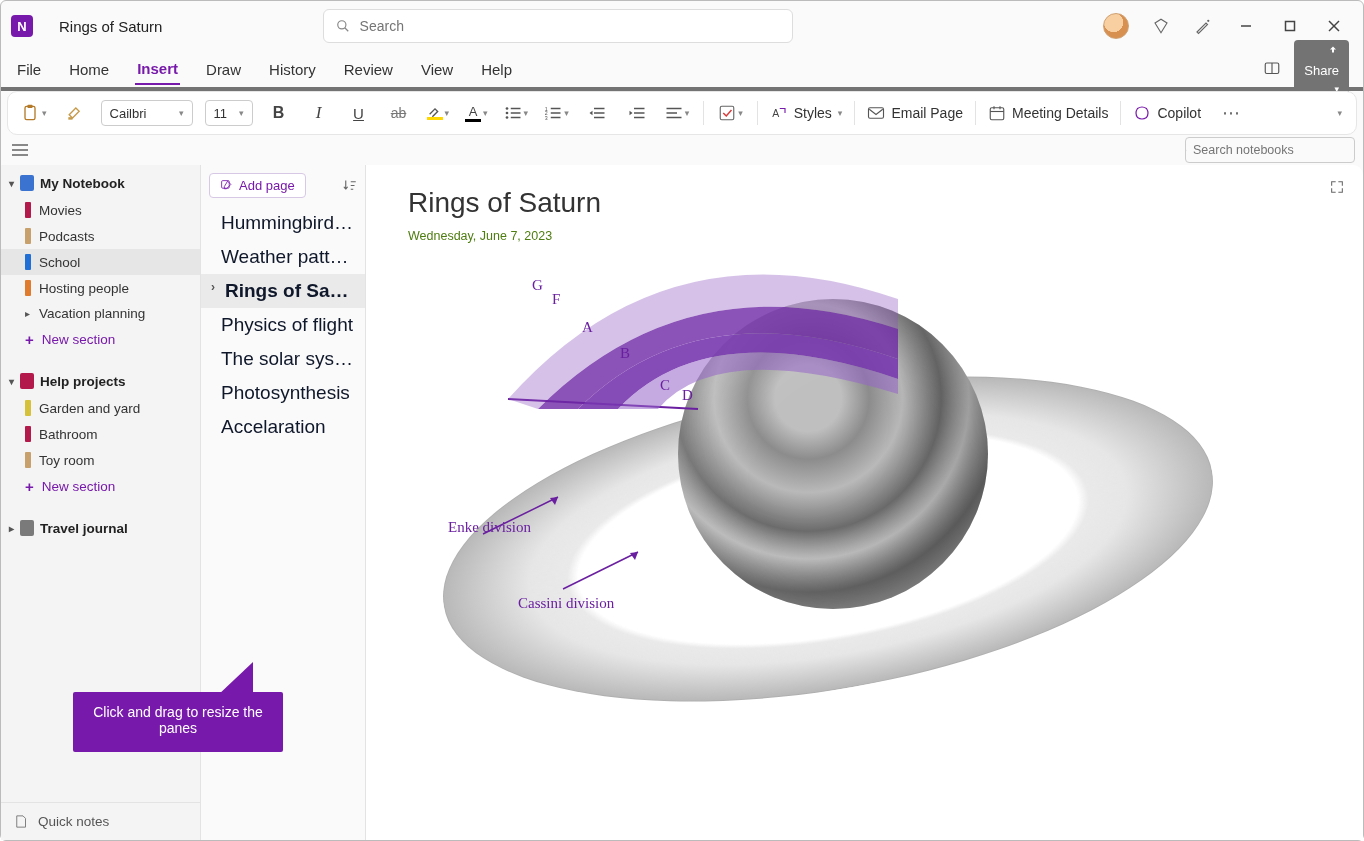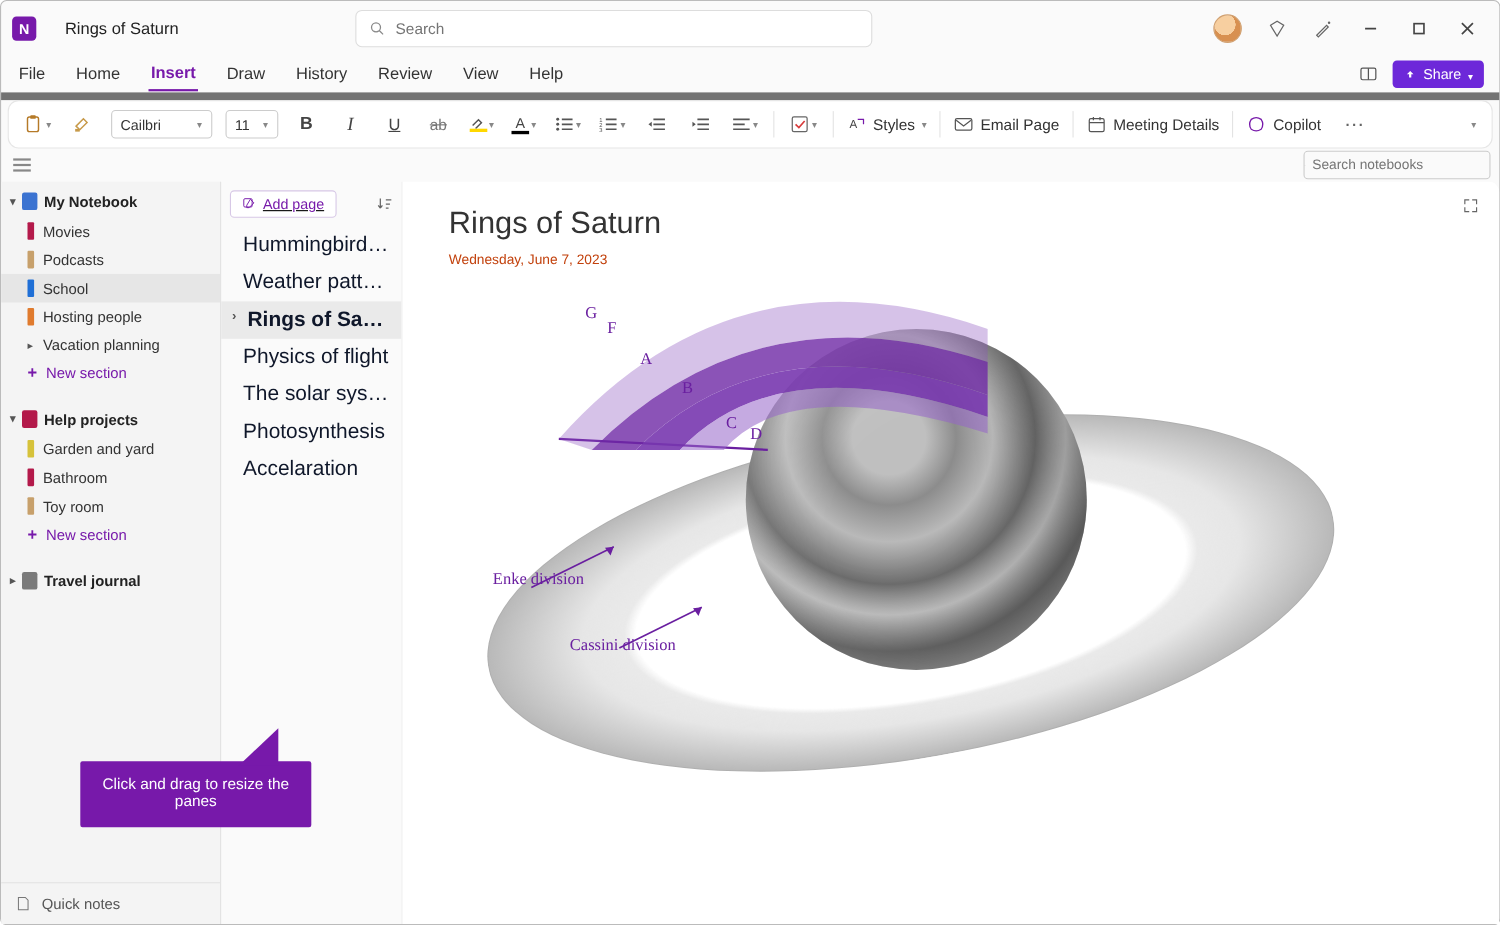--- a/index.html
+++ b/index.html
@@ -12,25 +12,25 @@
 .doc-title { font-size: 15px; color: #222; padding-left: 16px; }
 .search-wrap { margin-left: auto; margin-right: auto; width: 470px; }
 .search { width: 100%; height: 34px; border: 1px solid #ddd; border-radius: 6px; background: #fff; display: flex; align-items: center; padding: 0 12px; gap: 10px; color: #888; }
 .search input { flex: 1; border: none; outline: none; font-size: 14px; background: transparent; }
 .title-right { margin-left: auto; display: flex; align-items: center; gap: 22px; padding-right: 8px; }
 .avatar { width: 26px; height: 26px; border-radius: 50%; background: radial-gradient(circle at 40% 35%, #f7cfa0 0 45%, #d89050 46% 100%); border: 1px solid #d0a070; }
 .ticon { width: 20px; height: 20px; color: #555; display: inline-flex; align-items: center; justify-content: center; }
 .winbtn { width: 22px; height: 22px; display: inline-flex; align-items: center; justify-content: center; color: #444; }
 
 
-.menutabs { height: 40px; display: flex; align-items: center; gap: 24px; padding: 0 14px; border-bottom: 7px solid #737373; }
+.menutabs { height: 40px; display: flex; align-items: center; gap: 24px; padding: 0 14px; border-bottom: 4px solid #737373; }
 .menutabs .tab { font-size: 15px; color: #333; cursor: pointer; padding: 6px 2px; }
 .menutabs .tab.active { color: #7719aa; border-bottom: 2px solid #7719aa; font-weight: 600; }
 .tabs-right { margin-left: auto; display: flex; align-items: center; gap: 12px; }
-.share-btn { background: #6d28d9; color: #fff; border: none; border-radius: 4px; padding: 5px 10px; font-size: 13px; display: flex; align-items: flex-end; gap: 6px; }
+.share-btn { background: #737373; color: #fff; border: none; border-radius: 4px; padding: 5px 10px; font-size: 13px; display: flex; align-items: flex-end; gap: 6px; flex-direction: column; }
 
 
 .ribbon { height: 44px; display: flex; align-items: center; gap: 12px; padding: 0 10px; background: #fff; border: 1px solid #e6e6e6; border-radius: 10px; margin: 0 6px; }
 .ribbon .sel { border: 1px solid #ccc; border-radius: 4px; background: #fff; height: 26px; display: flex; align-items: center; padding: 0 8px; gap: 6px; font-size: 13px; color: #333; }
 .ribbon .btn { width: 28px; height: 28px; display: flex; align-items: center; justify-content: center; color: #444; }
 .ribbon .btn.split { width: auto; padding: 0 2px; gap: 2px; }
 .ribbon .grp { display: flex; align-items: center; gap: 6px; font-size: 14px; color: #333; }
 .chev { font-size: 9px; color: #888; }
 .underline-yellow { border-bottom: 3px solid #ffd800; display: inline-block; width: 16px; }
 .underline-black  { border-bottom: 3px solid #000; display: inline-block; width: 16px; text-align: center; }
@@ -55,32 +55,32 @@
 .tabcolor { width: 6px; height: 16px; border-radius: 1px; }
 .addrow { color: #7719aa; display: flex; align-items: center; gap: 8px; padding: 5px 8px 5px 24px; }
 .quick { border-top: 1px solid #e3e3e3; padding: 10px 12px; display: flex; align-items: center; gap: 10px; color: #555; }
 
 
 .tooltip { position: absolute; left: 72px; bottom: 88px; width: 210px; background: #7719aa; color: #fff; font-size: 14px; text-align: center; padding: 12px 10px 16px 10px; border-radius: 2px; }
 .tooltip::before { content: ""; position: absolute; top: -30px; right: 30px; width: 0; height: 0; border-left: 36px solid transparent; border-bottom: 34px solid #7719aa; }
 
 
 .pages { width: 165px; background: #fafafa; border-right: 1px solid #e3e3e3; display: flex; flex-direction: column; border-radius: 10px 0 0 0; margin-top: 0; }
-.pages-head { display: flex; align-items: center; padding: 8px 8px; gap: 8px; text-decoration: underline; }
+.pages-head { display: flex; align-items: center; padding: 8px 8px; gap: 8px; }
 .addpage-btn { border: 1px solid #d7c8e6; color: #7719aa; background: #fff; border-radius: 4px; padding: 4px 10px; font-size: 13px; display: flex; align-items: center; gap: 6px; }
 .sorter { margin-left: auto; color: #666; }
 .pglist { flex: 1; overflow: auto; }
 .pg { padding: 6px 12px 6px 20px; font-size: 19px; color: #0f172a; position: relative; white-space: nowrap; overflow: hidden; text-overflow: ellipsis; }
 .pg.selected { background: #eaeaea; font-weight: 600; padding-left: 24px; }
 .pg.selected::before { content: "›"; position: absolute; left: 10px; color: #555; font-size: 12px; }
 
 
 .canvas { flex: 1; background: #fff; border-radius: 0 10px 0 0; position: relative; overflow: hidden; padding: 22px 42px; }
 .note-title { font-size: 28px; color: #333; font-weight: 400; }
-.note-date { font-size: 12.5px; color: #c2410c; margin-top: 10px; padding-bottom: 6px; width: 400px; }
+.note-date { font-size: 12.5px; color: #4d7c0f; margin-top: 10px; padding-bottom: 6px; width: 400px; }
 .fullscreen { position: absolute; top: 14px; right: 18px; color: #666; }
 
 
 .saturn-wrap { position: relative; width: 820px; height: 460px; margin-top: 10px; }
 .ring { position: absolute; border-radius: 50%; border: 1px solid rgba(0,0,0,.05); }
 .ring.outer   { left: 30px;  top: 130px; width: 780px; height: 300px; background: radial-gradient(ellipse at center, rgba(0,0,0,0) 46%, rgba(170,170,170,.25) 48%, rgba(210,210,210,.55) 55%, rgba(120,120,120,.55) 72%, rgba(90,90,90,.85) 82%, rgba(170,170,170,.6) 92%, rgba(0,0,0,0) 100%); transform: rotate(-10deg); }
 .planet { position: absolute; left: 270px; top: 40px; width: 310px; height: 310px; border-radius: 50%;
   background: radial-gradient(circle at 42% 32%, #bfbfbf 0 12%, #8c8c8c 22%, #b9b9b9 34%, #6e6e6e 48%, #cfcfcf 58%, #808080 70%, #cfcfcf 82%, #9a9a9a 100%);
   box-shadow: inset -30px -30px 60px rgba(0,0,0,.35), inset 30px 30px 60px rgba(255,255,255,.15); }
 .purple-arc { position: absolute; left: 60px; top: 0px; width: 430px; height: 170px; }
@@ -462,19 +462,19 @@
         <svg class="arrow" style="left:70px; top:230px" viewBox="0 0 90 50">
             <line x1="5" y1="45" x2="80" y2="8"></line>
             <polygon points="80,8 72,9 77,16"></polygon>
           </svg>
         <div class="handnote" style="left:40px; top:260px">Enke division</div>
 
         <svg class="arrow" style="left:150px; top:285px" viewBox="0 0 90 50">
             <line x1="5" y1="45" x2="80" y2="8"></line>
             <polygon points="80,8 72,9 77,16"></polygon>
           </svg>
-        <div class="handnote" style="left:110px; top:320px">Cassini division</div>
+        <div class="handnote" style="left:110px; top:336px">Cassini division</div>
       </div>
 
     </div>
   </div>
 
 </div>
 
 </body></html>

